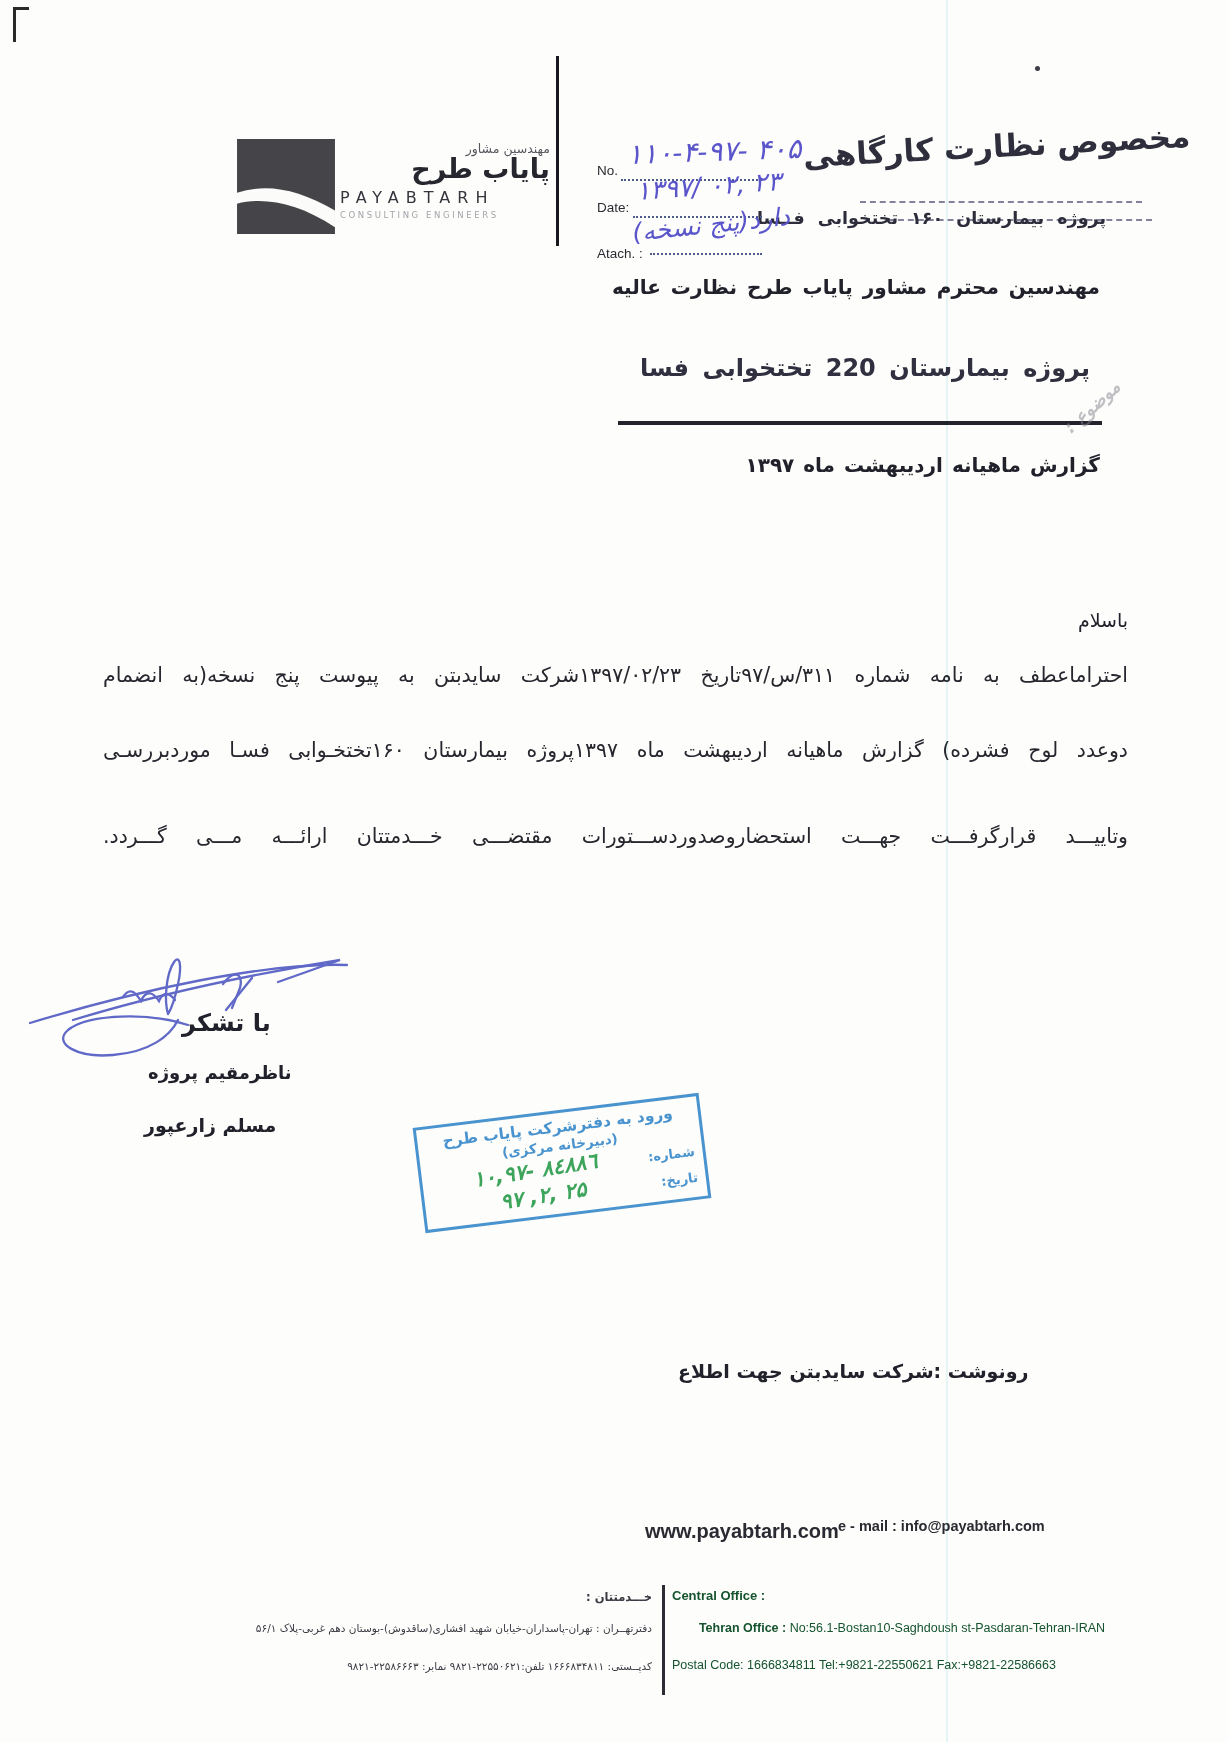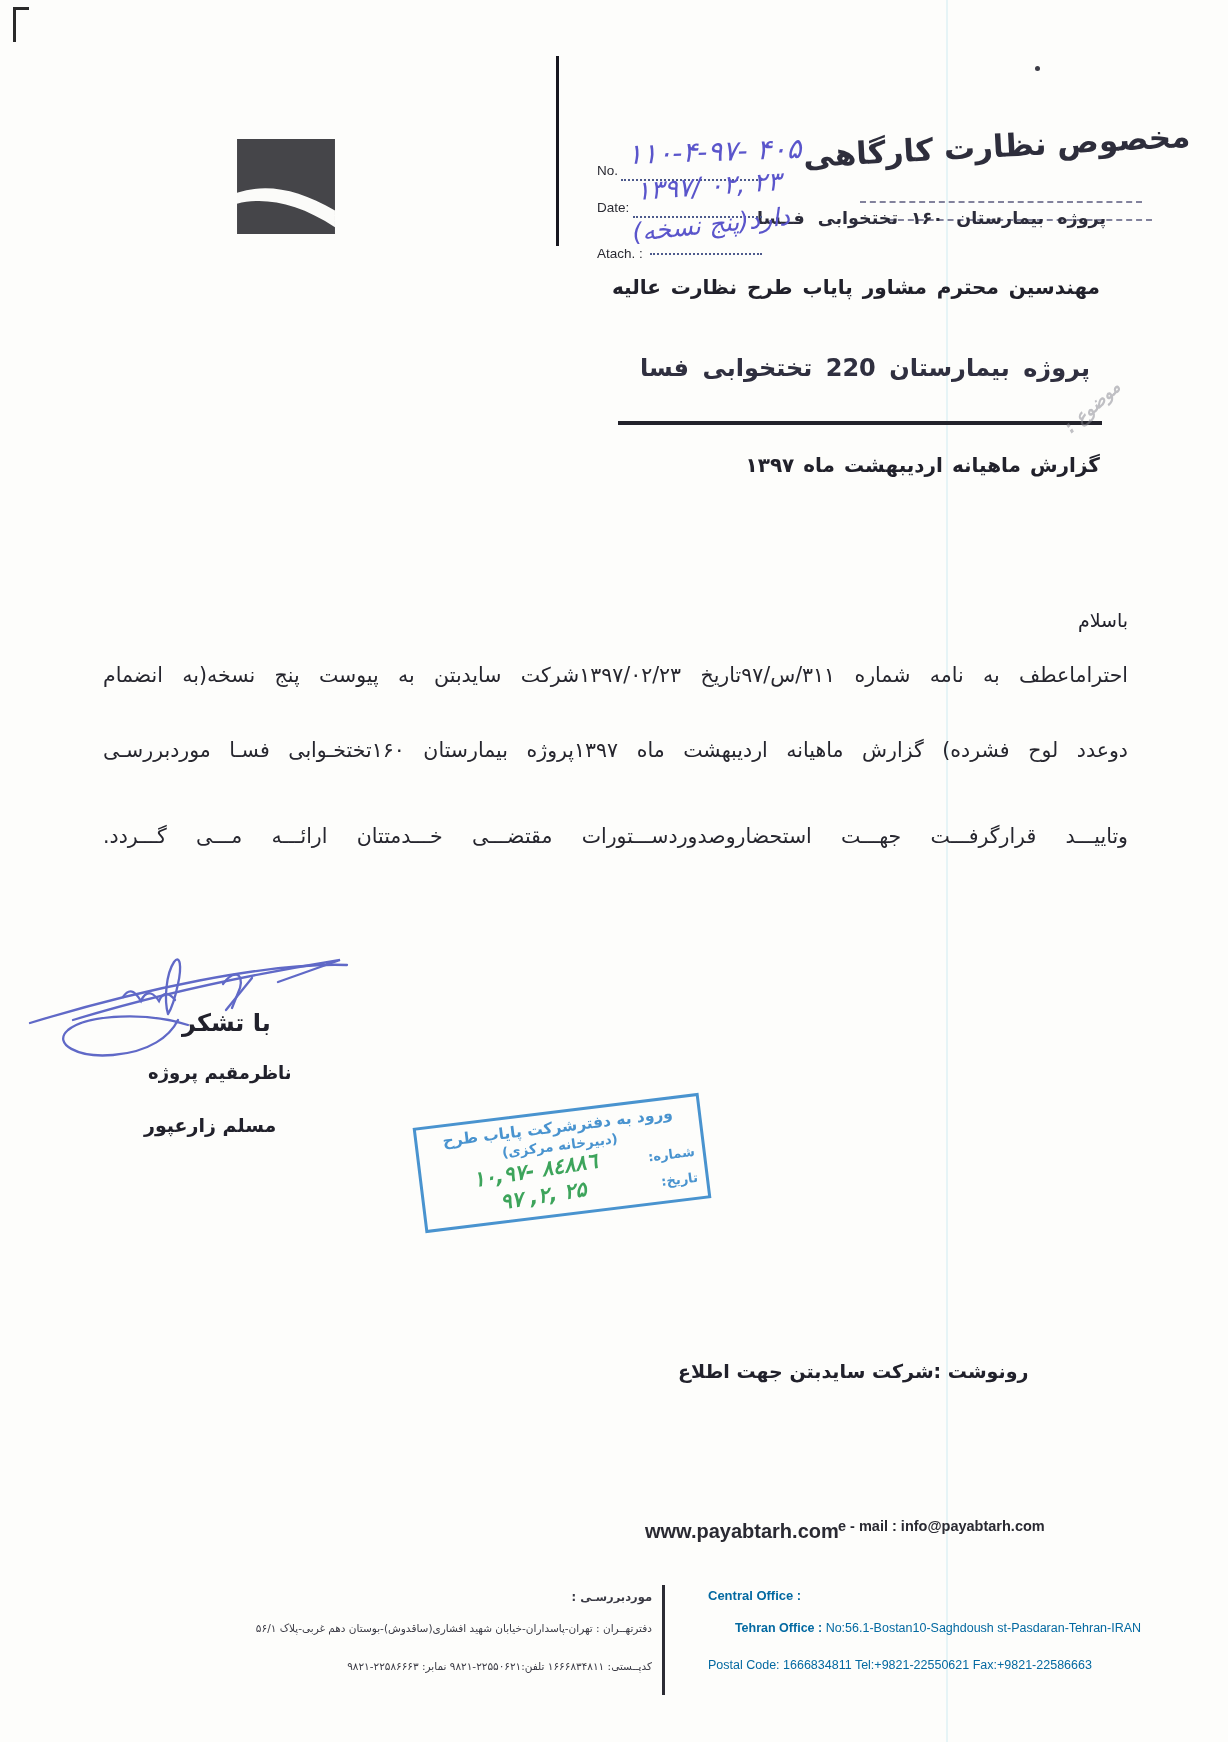--- a/index.html
+++ b/index.html
@@ -76,21 +76,21 @@
   .web{left:645px;top:1520px;font-size:20px;font-weight:bold;
     font-family:"Liberation Sans",sans-serif;color:#2a2a32;}
   .email{left:838px;top:1518px;font-size:14.5px;font-weight:bold;
     font-family:"Liberation Sans",sans-serif;color:#2a2a32;}
 
   .ftr-divider{left:662px;top:1585px;width:2.5px;height:110px;background:#2c2c34;}
   .ftr-fa{left:100px;width:552px;text-align:right;color:#3a3a44;}
   .ftr-fa-r1{top:1590px;font-size:11.5px;font-weight:bold;}
   .ftr-fa-r2{top:1622px;font-size:10.5px;}
   .ftr-fa-r3{top:1660px;font-size:10.5px;}
-  .ftr-en{left:672px;width:460px;font-family:"Liberation Sans",sans-serif;color:#0369a1;margin-left:36px;}
+  .ftr-en{left:672px;width:460px;font-family:"Liberation Sans",sans-serif;color:#14532d;}
   .ftr-en-r1{top:1588px;font-size:13px;font-weight:bold;}
   .ftr-en-r2{top:1621px;font-size:12.5px;white-space:nowrap;text-align:center;}
   .ftr-en-r3{top:1658px;font-size:12.5px;white-space:nowrap;}
   .bold{font-weight:bold;}
 </style>
 </head>
 <body>
 
 <div class="page">
 
@@ -99,20 +99,26 @@
   <div class="abs artifact-dot"></div>
   <div class="abs scan-line"></div>
 
   <div class="abs hdr-divider"></div>
 
   <div class="abs logo-box">
     <svg width="98" height="95" viewBox="0 0 100 97" xmlns="http://www.w3.org/2000/svg">
       <rect x="0" y="0" width="100" height="97" fill="#454549"></rect>
       <path d="M0,55 C30,45 62,51 100,73 L100,90 C62,65 28,59 0,66 Z" fill="#fbfbf9"></path>
     </svg>
+  </div>
+  <div class="abs logo-text">
+    <div class="logo-fa-small rtl">مهندسین مشاور</div>
+    <div class="logo-fa-name rtl">پایاب طرح</div>
+    <div class="logo-en-name">PAYABTARH</div>
+    <div class="logo-en-sub">CONSULTING ENGINEERS</div>
   </div>
 
   <div class="abs supervision rtl">مخصوص نظارت کارگاهی</div>
   <div class="abs dash1"></div>
   <div class="abs dash2"></div>
   <div class="abs hdr-project rtl">پروژه بیمارستان ۱۶۰ تختخوابی فــسا</div>
 
   <div class="abs fld-label" style="left:597px;top:163px;">No.</div>
   <div class="abs dots no-dots"></div>
   <div class="abs hand no-value ltr">۱۱۰-۴-۹۷- ۴۰۵</div>
@@ -162,21 +168,21 @@
     </div>
   </div>
 
   <div class="abs cc-line rtl">رونوشت :شرکت سایدبتن جهت اطلاع</div>
 
   <div class="abs web">www.payabtarh.com</div>
   <div class="abs email">e - mail : info@payabtarh.com</div>
 
   <div class="abs ftr-divider"></div>
 
-  <div class="abs ftr-fa ftr-fa-r1 rtl">موردبررسـی :</div>
+  <div class="abs ftr-fa ftr-fa-r1 rtl">خـــدمتتان :</div>
   <div class="abs ftr-fa ftr-fa-r2 rtl">دفترتهــران :  تهران-پاسداران-خیابان شهید افشاری(ساقدوش)-بوستان دهم غربی-پلاک ۵۶/۱</div>
   <div class="abs ftr-fa ftr-fa-r3 rtl">کدپــستی:  ۱۶۶۶۸۳۴۸۱۱      تلفن:۲۲۵۵۰۶۲۱-۹۸۲۱      نمابر: ۲۲۵۸۶۶۶۳-۹۸۲۱</div>
 
   <div class="abs ftr-en ftr-en-r1">Central Office :</div>
   <div class="abs ftr-en ftr-en-r2">
     <span class="bold">Tehran Office :</span><span> No:56.1-Bostan10-Saghdoush st-Pasdaran-Tehran-IRAN</span>
   </div>
   <div class="abs ftr-en ftr-en-r3">Postal Code:  1666834811    Tel:+9821-22550621    Fax:+9821-22586663</div>
 
 </div>

